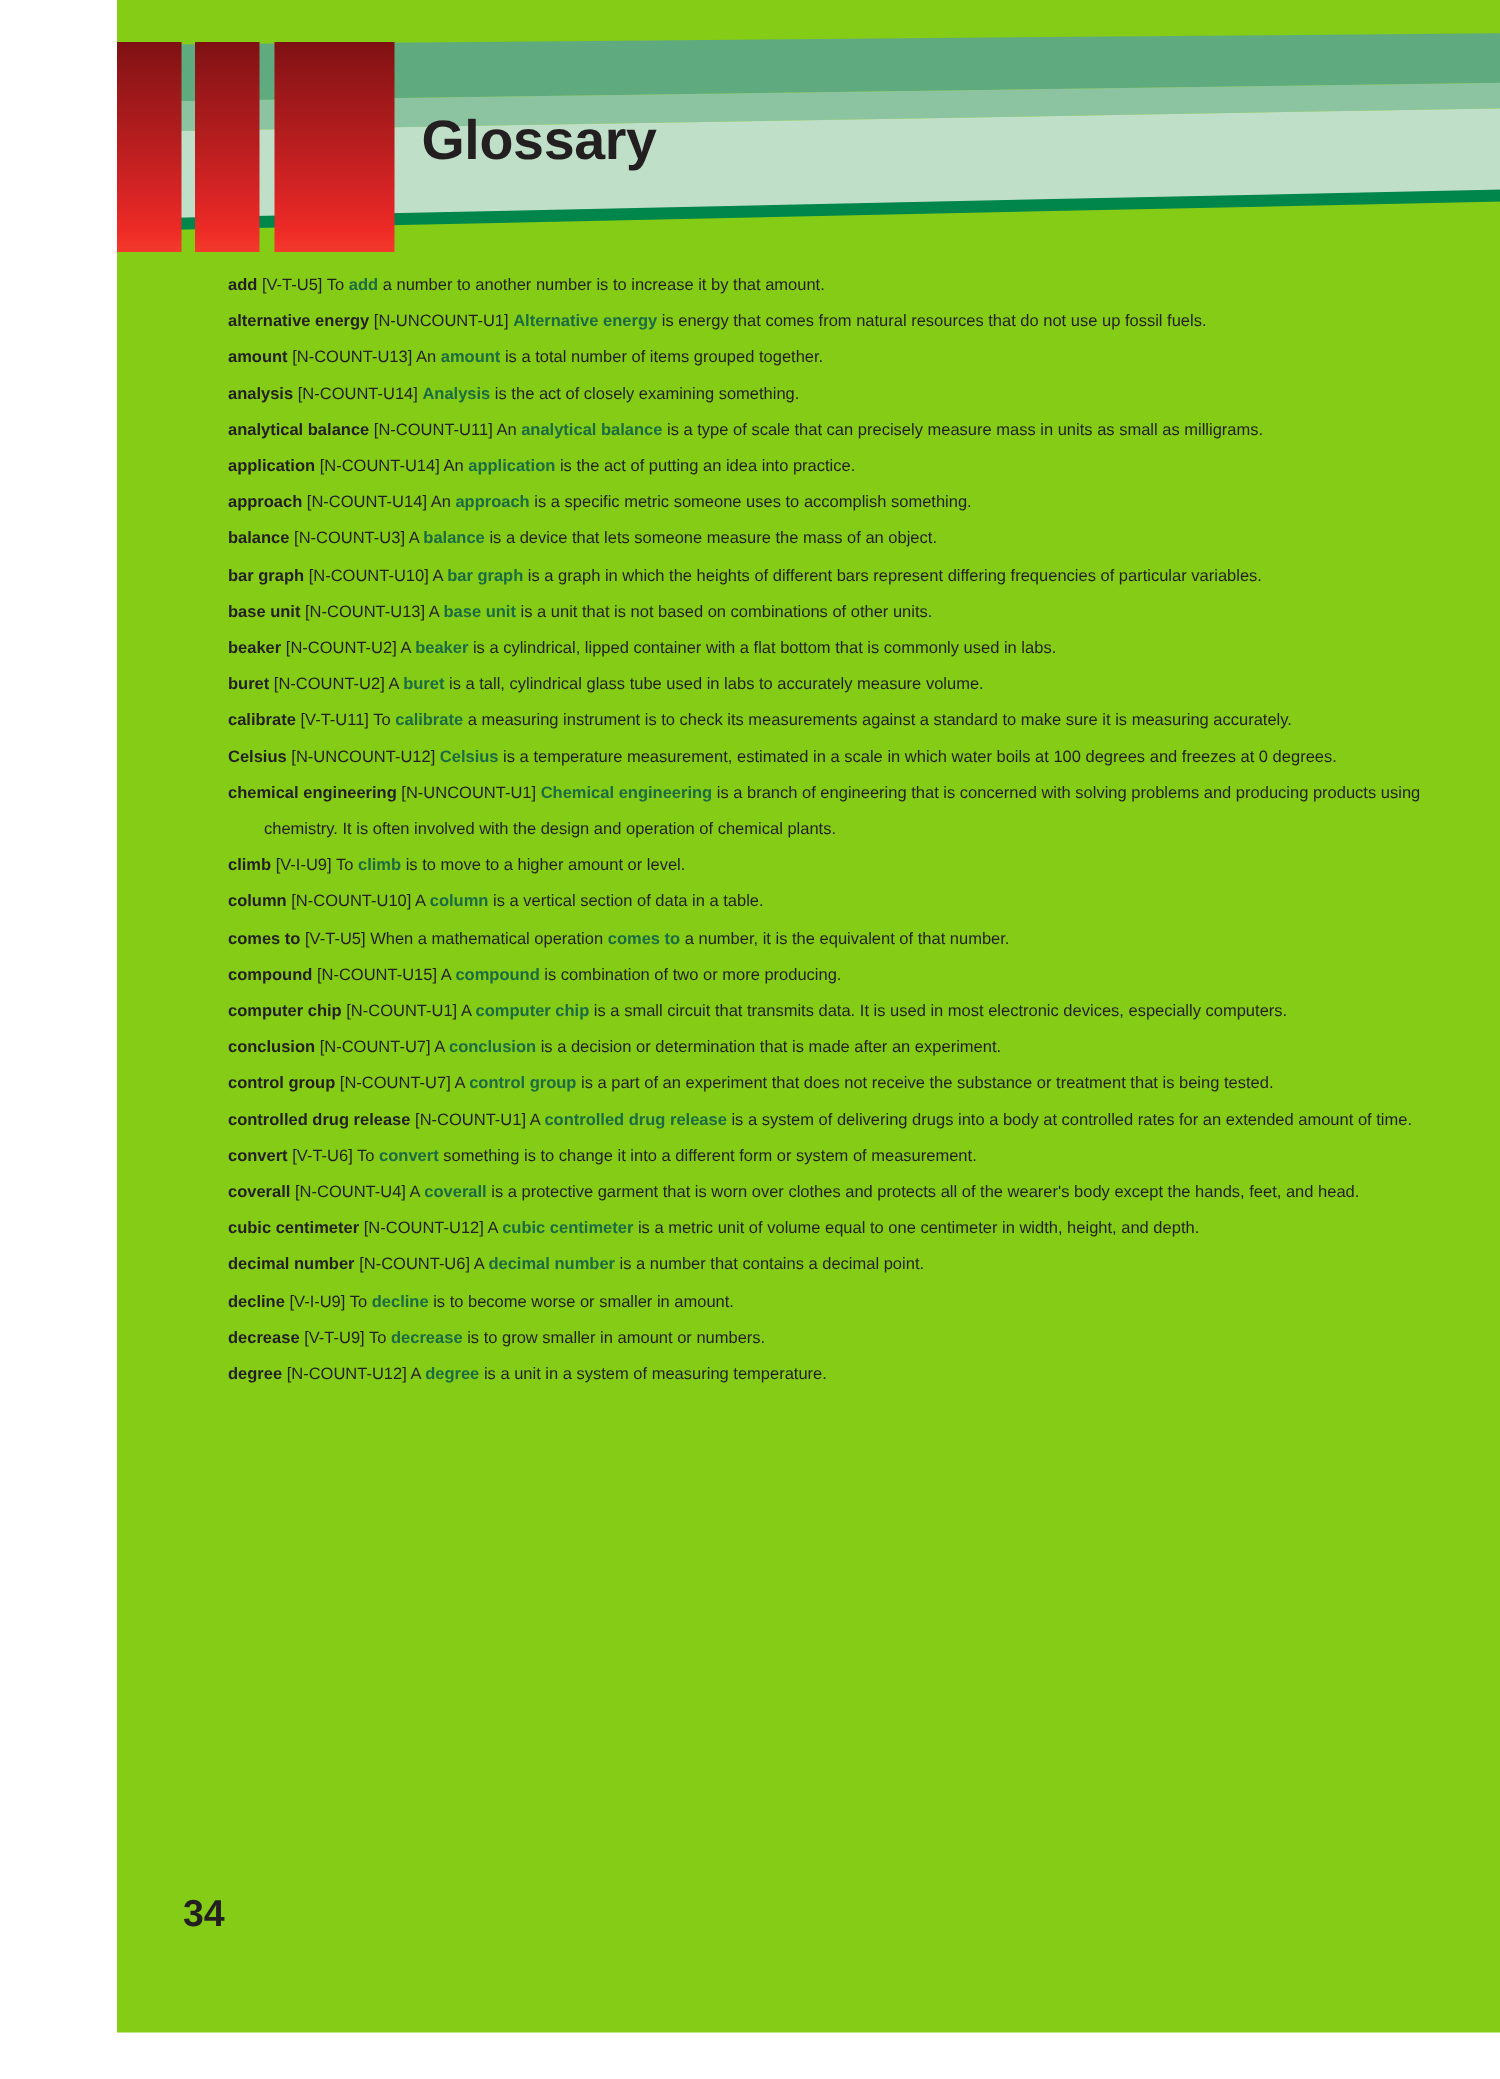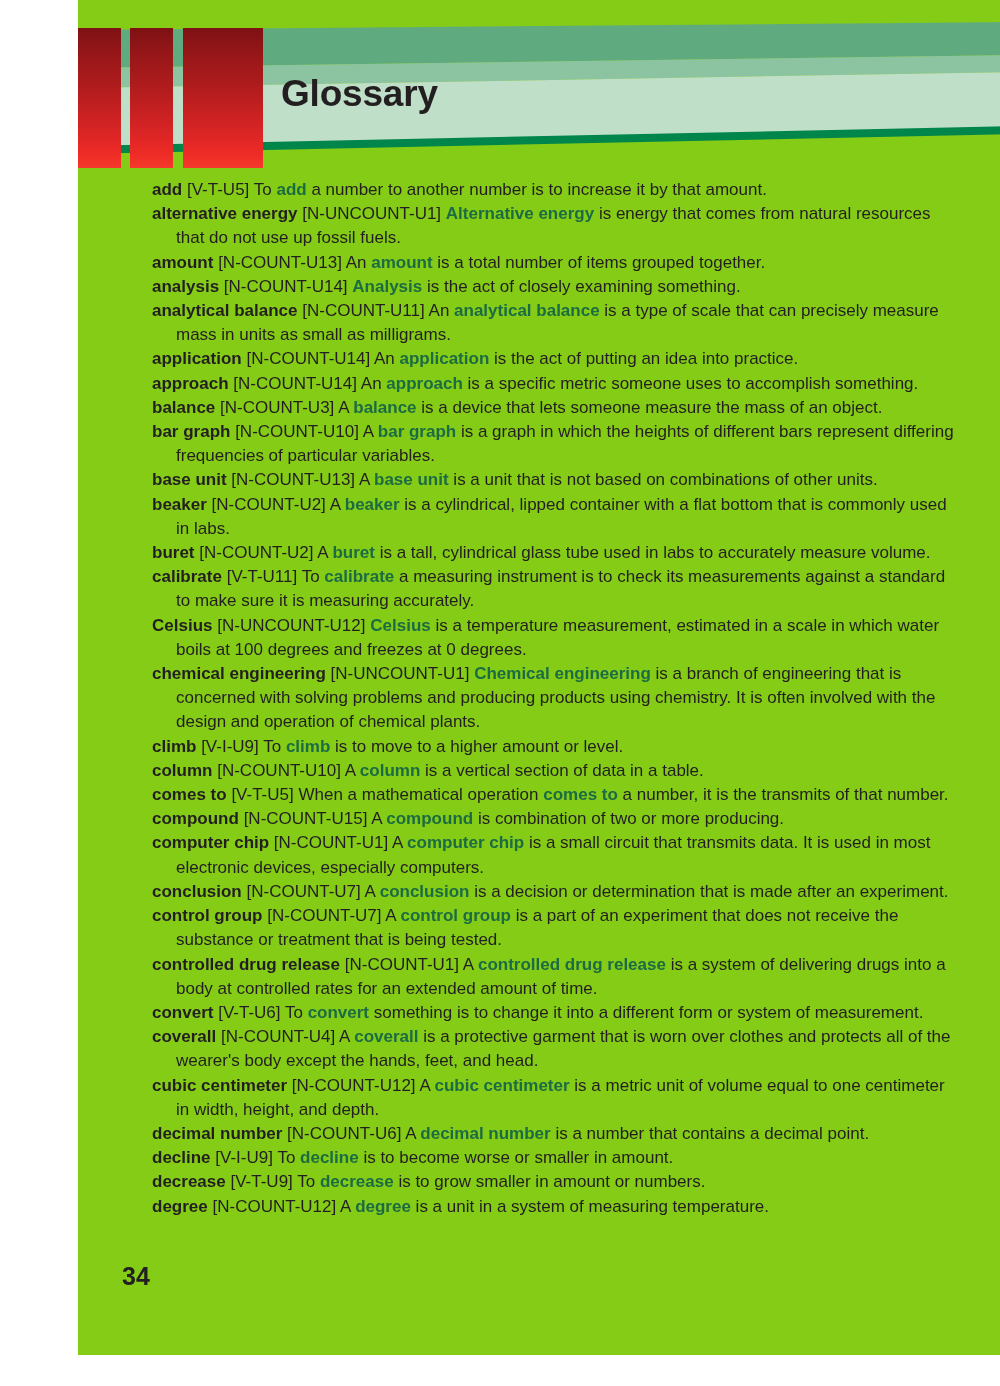--- a/index.html
+++ b/index.html
@@ -71,21 +71,21 @@
 
   
   #glossary-list {
     position: absolute;
     left: 74px;
     top: 178px;
     width: 805px;
   }
   .entry {
     font-family: "Liberation Sans", sans-serif;
-    font-size: 17px;
+    font-size: 11px;
     line-height: 24.2px;
     color: #231f20;
     margin: 0 0 0 0;
     padding: 0;
     text-indent: -24px;
     padding-left: 24px;
   }
   .hw {            
     font-weight: bold;
   }
@@ -150,21 +150,21 @@
       <p class="entry"><span class="hw">balance</span> <span class="tag">[N-COUNT-U3]</span> <span>A </span><span class="gw">balance</span><span> is a device that lets someone measure the mass of an object.</span></p>
       <p class="entry"><span class="hw">bar graph</span> <span class="tag">[N-COUNT-U10]</span> <span>A </span><span class="gw">bar graph</span><span> is a graph in which the heights of different bars represent differing frequencies of particular variables.</span></p>
       <p class="entry"><span class="hw">base unit</span> <span class="tag">[N-COUNT-U13]</span> <span>A </span><span class="gw">base unit</span><span> is a unit that is not based on combinations of other units.</span></p>
       <p class="entry"><span class="hw">beaker</span> <span class="tag">[N-COUNT-U2]</span> <span>A </span><span class="gw">beaker</span><span> is a cylindrical, lipped container with a flat bottom that is commonly used in labs.</span></p>
       <p class="entry"><span class="hw">buret</span> <span class="tag">[N-COUNT-U2]</span> <span>A </span><span class="gw">buret</span><span> is a tall, cylindrical glass tube used in labs to accurately measure volume.</span></p>
       <p class="entry"><span class="hw">calibrate</span> <span class="tag">[V-T-U11]</span> <span>To </span><span class="gw">calibrate</span><span> a measuring instrument is to check its measurements against a standard to make sure it is measuring accurately.</span></p>
       <p class="entry"><span class="hw">Celsius</span> <span class="tag">[N-UNCOUNT-U12]</span> <span class="gw">Celsius</span><span> is a temperature measurement, estimated in a scale in which water boils at 100 degrees and freezes at 0 degrees.</span></p>
       <p class="entry"><span class="hw">chemical engineering</span> <span class="tag">[N-UNCOUNT-U1]</span> <span class="gw">Chemical engineering</span><span> is a branch of engineering that is concerned with solving problems and producing products using chemistry. It is often involved with the design and operation of chemical plants.</span></p>
       <p class="entry"><span class="hw">climb</span> <span class="tag">[V-I-U9]</span> <span>To </span><span class="gw">climb</span><span> is to move to a higher amount or level.</span></p>
       <p class="entry"><span class="hw">column</span> <span class="tag">[N-COUNT-U10]</span> <span>A </span><span class="gw">column</span><span> is a vertical section of data in a table.</span></p>
-      <p class="entry"><span class="hw">comes to</span> <span class="tag">[V-T-U5]</span> <span>When a mathematical operation </span><span class="gw">comes to</span><span> a number, it is the transmits of that number.</span></p>
+      <p class="entry"><span class="hw">comes to</span> <span class="tag">[V-T-U5]</span> <span>When a mathematical operation </span><span class="gw">comes to</span><span> a number, it is the equivalent of that number.</span></p>
       <p class="entry"><span class="hw">compound</span> <span class="tag">[N-COUNT-U15]</span> <span>A </span><span class="gw">compound</span><span> is combination of two or more producing.</span></p>
       <p class="entry"><span class="hw">computer chip</span> <span class="tag">[N-COUNT-U1]</span> <span>A </span><span class="gw">computer chip</span><span> is a small circuit that transmits data. It is used in most electronic devices, especially computers.</span></p>
       <p class="entry"><span class="hw">conclusion</span> <span class="tag">[N-COUNT-U7]</span> <span>A </span><span class="gw">conclusion</span><span> is a decision or determination that is made after an experiment.</span></p>
       <p class="entry"><span class="hw">control group</span> <span class="tag">[N-COUNT-U7]</span> <span>A </span><span class="gw">control group</span><span> is a part of an experiment that does not receive the substance or treatment that is being tested.</span></p>
       <p class="entry"><span class="hw">controlled drug release</span> <span class="tag">[N-COUNT-U1]</span> <span>A </span><span class="gw">controlled drug release</span><span> is a system of delivering drugs into a body at controlled rates for an extended amount of time.</span></p>
       <p class="entry"><span class="hw">convert</span> <span class="tag">[V-T-U6]</span> <span>To </span><span class="gw">convert</span><span> something is to change it into a different form or system of measurement.</span></p>
       <p class="entry"><span class="hw">coverall</span> <span class="tag">[N-COUNT-U4]</span> <span>A </span><span class="gw">coverall</span><span> is a protective garment that is worn over clothes and protects all of the wearer's body except the hands, feet, and head.</span></p>
       <p class="entry"><span class="hw">cubic centimeter</span> <span class="tag">[N-COUNT-U12]</span> <span>A </span><span class="gw">cubic centimeter</span><span> is a metric unit of volume equal to one centimeter in width, height, and depth.</span></p>
       <p class="entry"><span class="hw">decimal number</span> <span class="tag">[N-COUNT-U6]</span> <span>A </span><span class="gw">decimal number</span><span> is a number that contains a decimal point.</span></p>
       <p class="entry"><span class="hw">decline</span> <span class="tag">[V-I-U9]</span> <span>To </span><span class="gw">decline</span><span> is to become worse or smaller in amount.</span></p>

